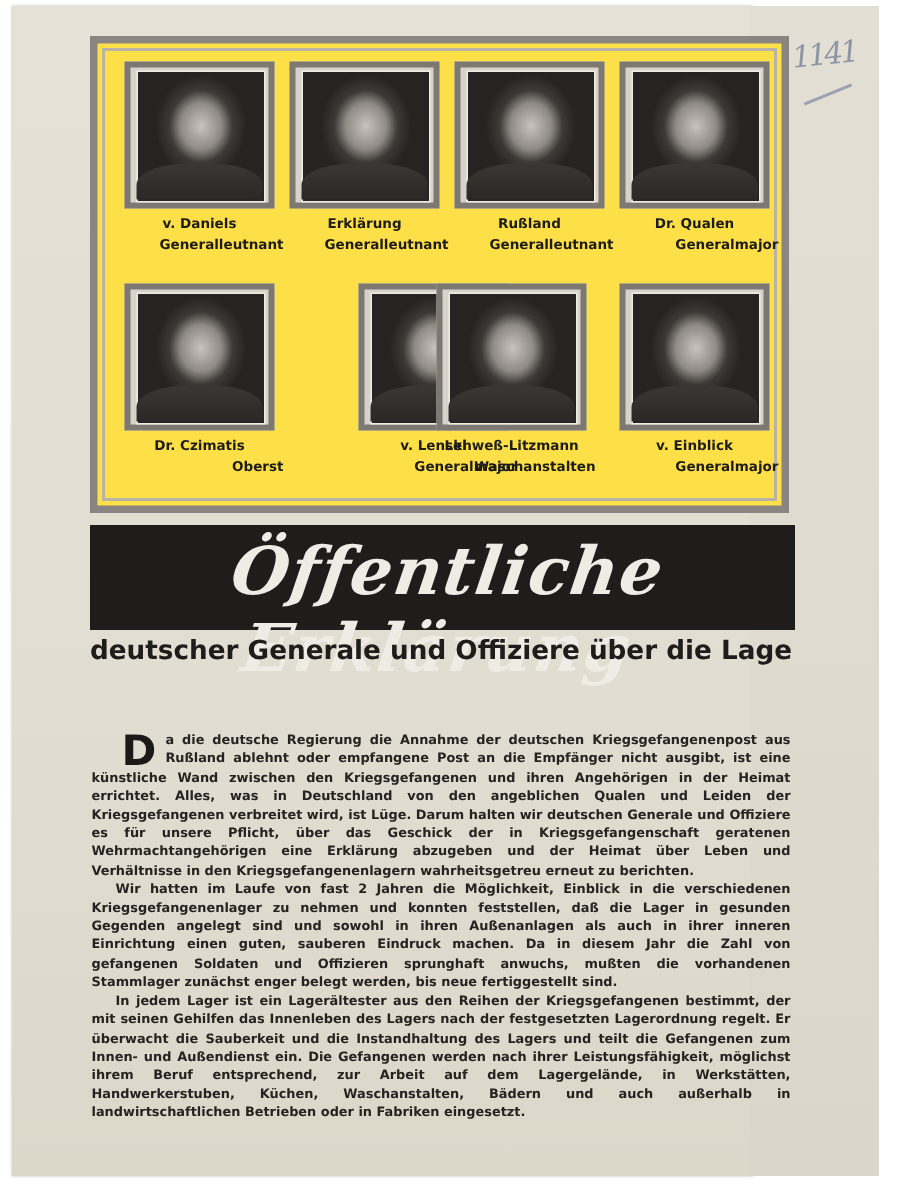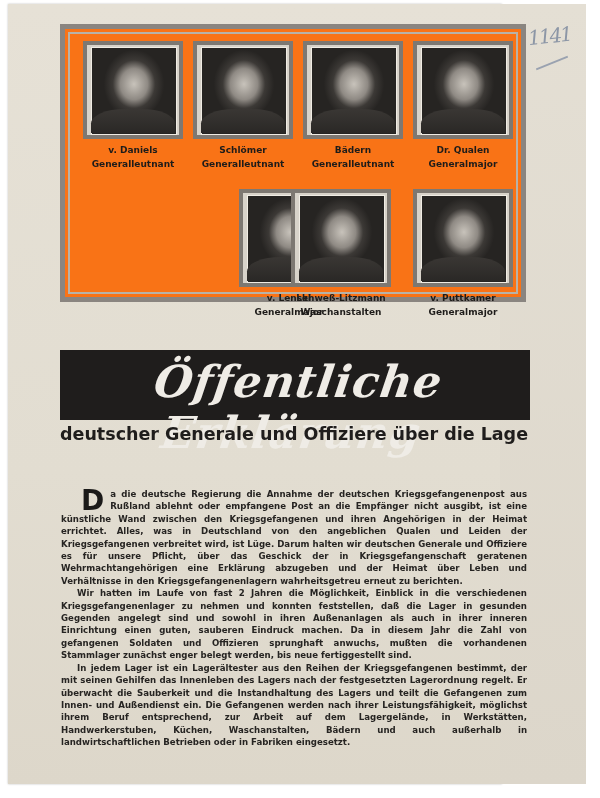--- a/index.html
+++ b/index.html
@@ -8,34 +8,34 @@
   .paper { position:absolute; left:8px; top:4px; width:494px; height:780px;
            background:linear-gradient(180deg,#e6e1d6 0%,#e2ddd1 60%,#ddd7ca 100%);
            box-shadow: 0 0 2px rgba(0,0,0,0.25); }
   .paper-right { position:absolute; left:500px; top:4px; width:86px; height:780px;
            background:linear-gradient(180deg,#e4dfd4,#dcd6ca); }
   .note { position:absolute; left:528px; top:24px; color:#8c96a6; font-family:"DejaVu Serif", serif;
           font-size:20px; font-style:italic; transform:rotate(-6deg); letter-spacing:-2px; }
   .note-line { position:absolute; left:535px; top:62px; width:34px; height:2px; background:#9aa2b0;
           transform:rotate(-22deg); }
 
-  .gallery { position:absolute; left:60px; top:24px; width:466px; height:278px;
+  .gallery { position:absolute; left:60px; top:24px; width:466px; height:318px;
              border:5px solid #8a8580; outline:2px solid #b8b2a8; outline-offset:-10px;
-             background:#f97316; box-sizing:border-box; }
+             background:#fde047; box-sizing:border-box; }
   .portrait { position:absolute; width:100px; height:134px; }
   .portrait .frame { position:absolute; left:0; top:0; width:100px; height:98px;
                      border:4px solid #7d7872; box-sizing:border-box; background:#d8d3ca; }
   .portrait .photo { position:absolute; left:8px; top:6px; width:84px; height:86px;
                      background:radial-gradient(ellipse 36% 40% at 50% 42%, #c8c3bb 0%, #8f8a84 45%, #3c3936 70%, #262422 100%);
                      border:1px solid #f0ece4; }
   .portrait .uniform { position:absolute; left:8px; top:68px; width:84px; height:24px;
                      background:linear-gradient(180deg,#3a3734,#2a2826); border-radius:40% 40% 0 0 / 60% 60% 0 0; }
   .portrait .name { position:absolute; top:104px; left:-6px; width:112px; text-align:center;
                     font-weight:bold; font-size:9px; color:#1e1c1a; }
-  .portrait .rank { position:absolute; top:118px; left:-6px; width:112px; text-align:center;
+  .portrait .rank { position:absolute; top:118px; left:-6px; width:112px; text-align:right;
                     font-weight:bold; font-size:9px; color:#1e1c1a; }
 
   .title-bar { position:absolute; left:60px; top:350px; width:470px; height:70px; background:#1f1d1c; }
   .title-text { position:absolute; left:0; top:6px; width:470px; text-align:center; color:#efece6;
                 font-family:"DejaVu Serif", serif; font-style:italic; font-weight:bold; font-size:44px;
                 letter-spacing:1px; transform:skewX(-8deg); }
   .subtitle { position:absolute; left:60px; top:422px; width:470px; text-align:left;
               font-weight:bold; color:#1f1d1c; font-size:17.5px; line-height:25px; }
 
   .body-text { position:absolute; left:61px; top:488px; width:466px; color:#262422;
@@ -57,57 +57,64 @@
     <div class="frame"></div>
     <div class="photo"></div>
     <div class="uniform"></div>
     <div class="name">v. Daniels</div>
     <div class="rank">Generalleutnant</div>
   </div>
   <div class="portrait" style="left:128px;top:12px;">
     <div class="frame"></div>
     <div class="photo"></div>
     <div class="uniform"></div>
-    <div class="name">Schlömer</div>
+    <div class="name">Erklärung</div>
     <div class="rank">Generalleutnant</div>
   </div>
   <div class="portrait" style="left:238px;top:12px;">
     <div class="frame"></div>
     <div class="photo"></div>
     <div class="uniform"></div>
-    <div class="name">Bädern</div>
+    <div class="name">Rußland</div>
     <div class="rank">Generalleutnant</div>
   </div>
   <div class="portrait" style="left:348px;top:12px;">
     <div class="frame"></div>
     <div class="photo"></div>
     <div class="uniform"></div>
     <div class="name">Dr. Qualen</div>
     <div class="rank">Generalmajor</div>
   </div>
 
+  <div class="portrait" style="left:18px;top:160px;">
+    <div class="frame"></div>
+    <div class="photo"></div>
+    <div class="uniform"></div>
+    <div class="name">Dr. Czimatis</div>
+    <div class="rank">Oberst</div>
+  </div>
   <div class="portrait" style="left:128px;top:160px;margin-left:46px;">
     <div class="frame"></div>
     <div class="photo"></div>
     <div class="uniform"></div>
     <div class="name">v. Lenski</div>
     <div class="rank">Generalmajor</div>
   </div>
   <div class="portrait" style="left:226px;top:160px;text-decoration:underline;">
     <div class="frame"></div>
     <div class="photo"></div>
     <div class="uniform"></div>
     <div class="name">Lehweß-Litzmann</div>
     <div class="rank">Waschanstalten</div>
   </div>
   <div class="portrait" style="left:348px;top:160px;">
     <div class="frame"></div>
     <div class="photo"></div>
     <div class="uniform"></div>
-    <div class="name">v. Puttkamer</div>
+    <div class="name">v. Einblick</div>
     <div class="rank">Generalmajor</div>
   </div>
 </div>
 
 <div class="title-bar">
   <div class="title-text">Öffentliche Erklärung</div>
 </div>
 
 <div class="subtitle">
   <div>deutscher Generale und Offiziere über die Lage</div>

